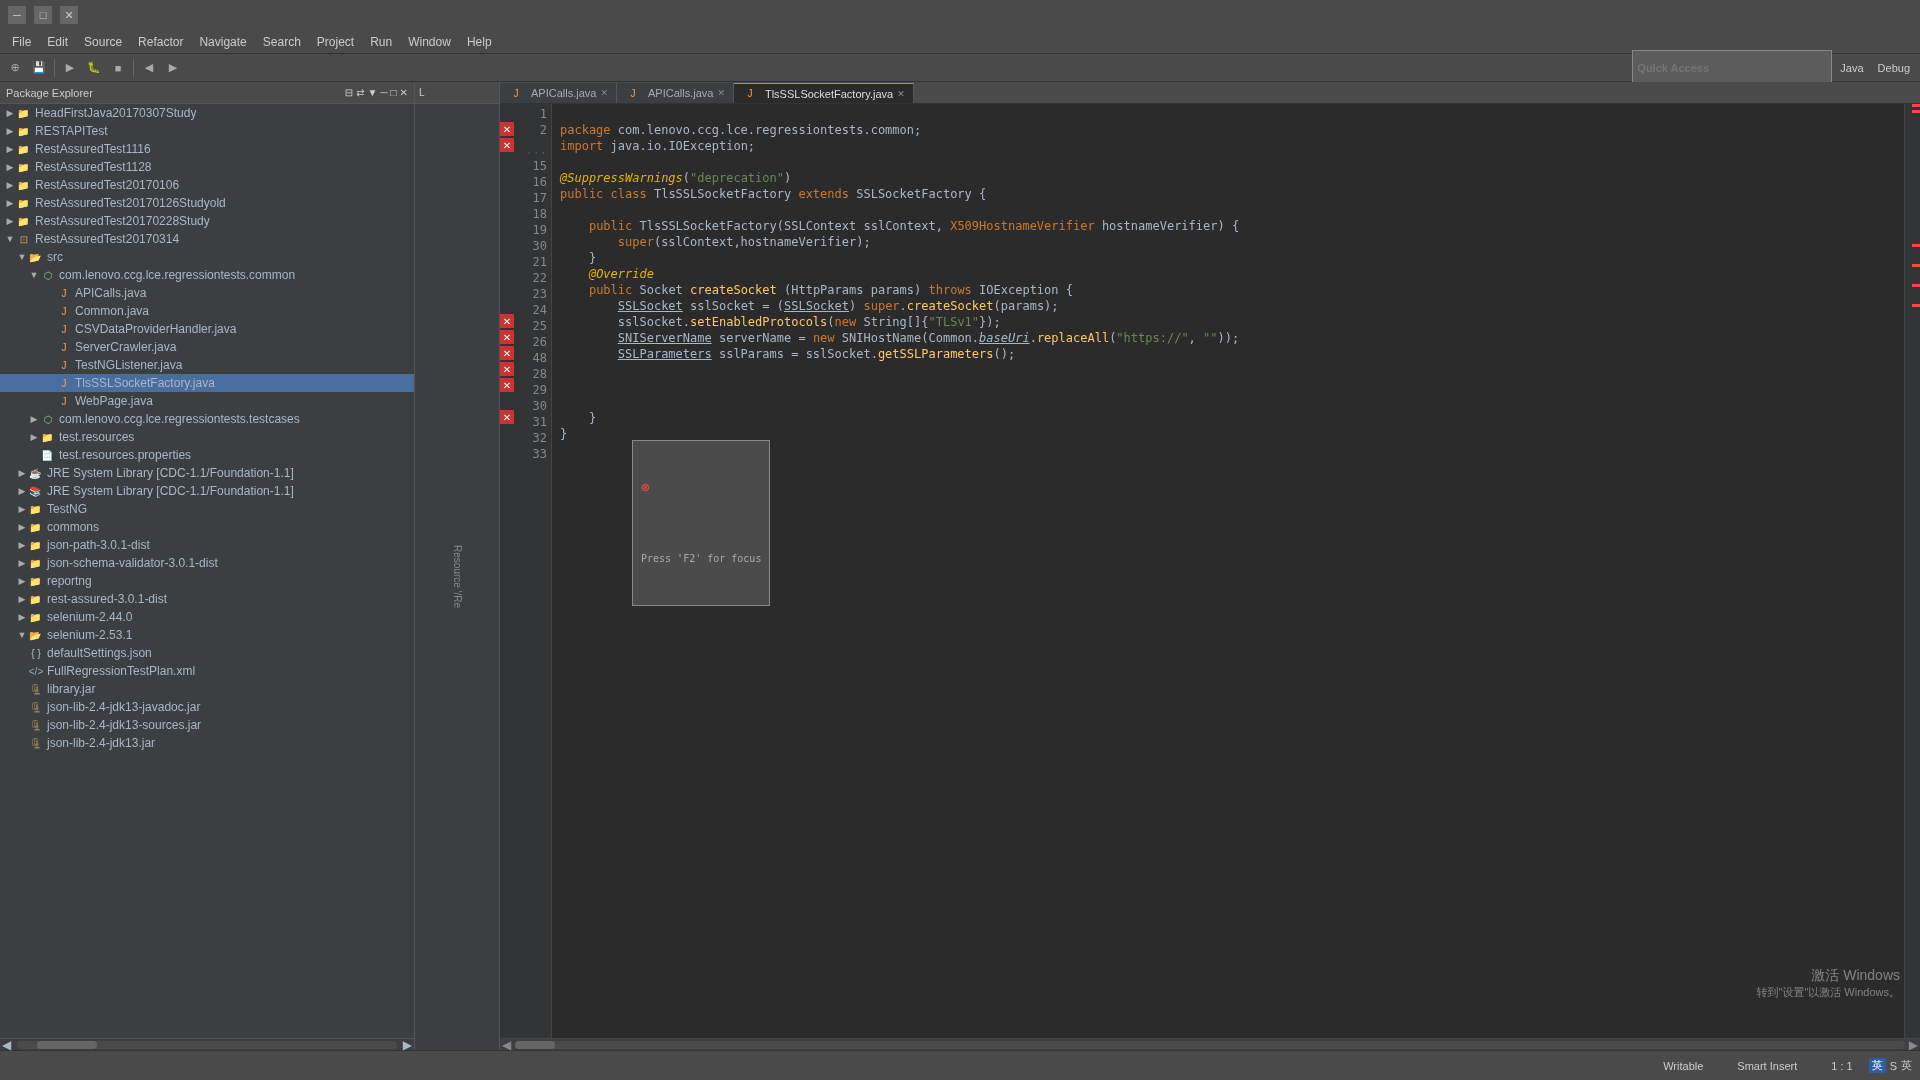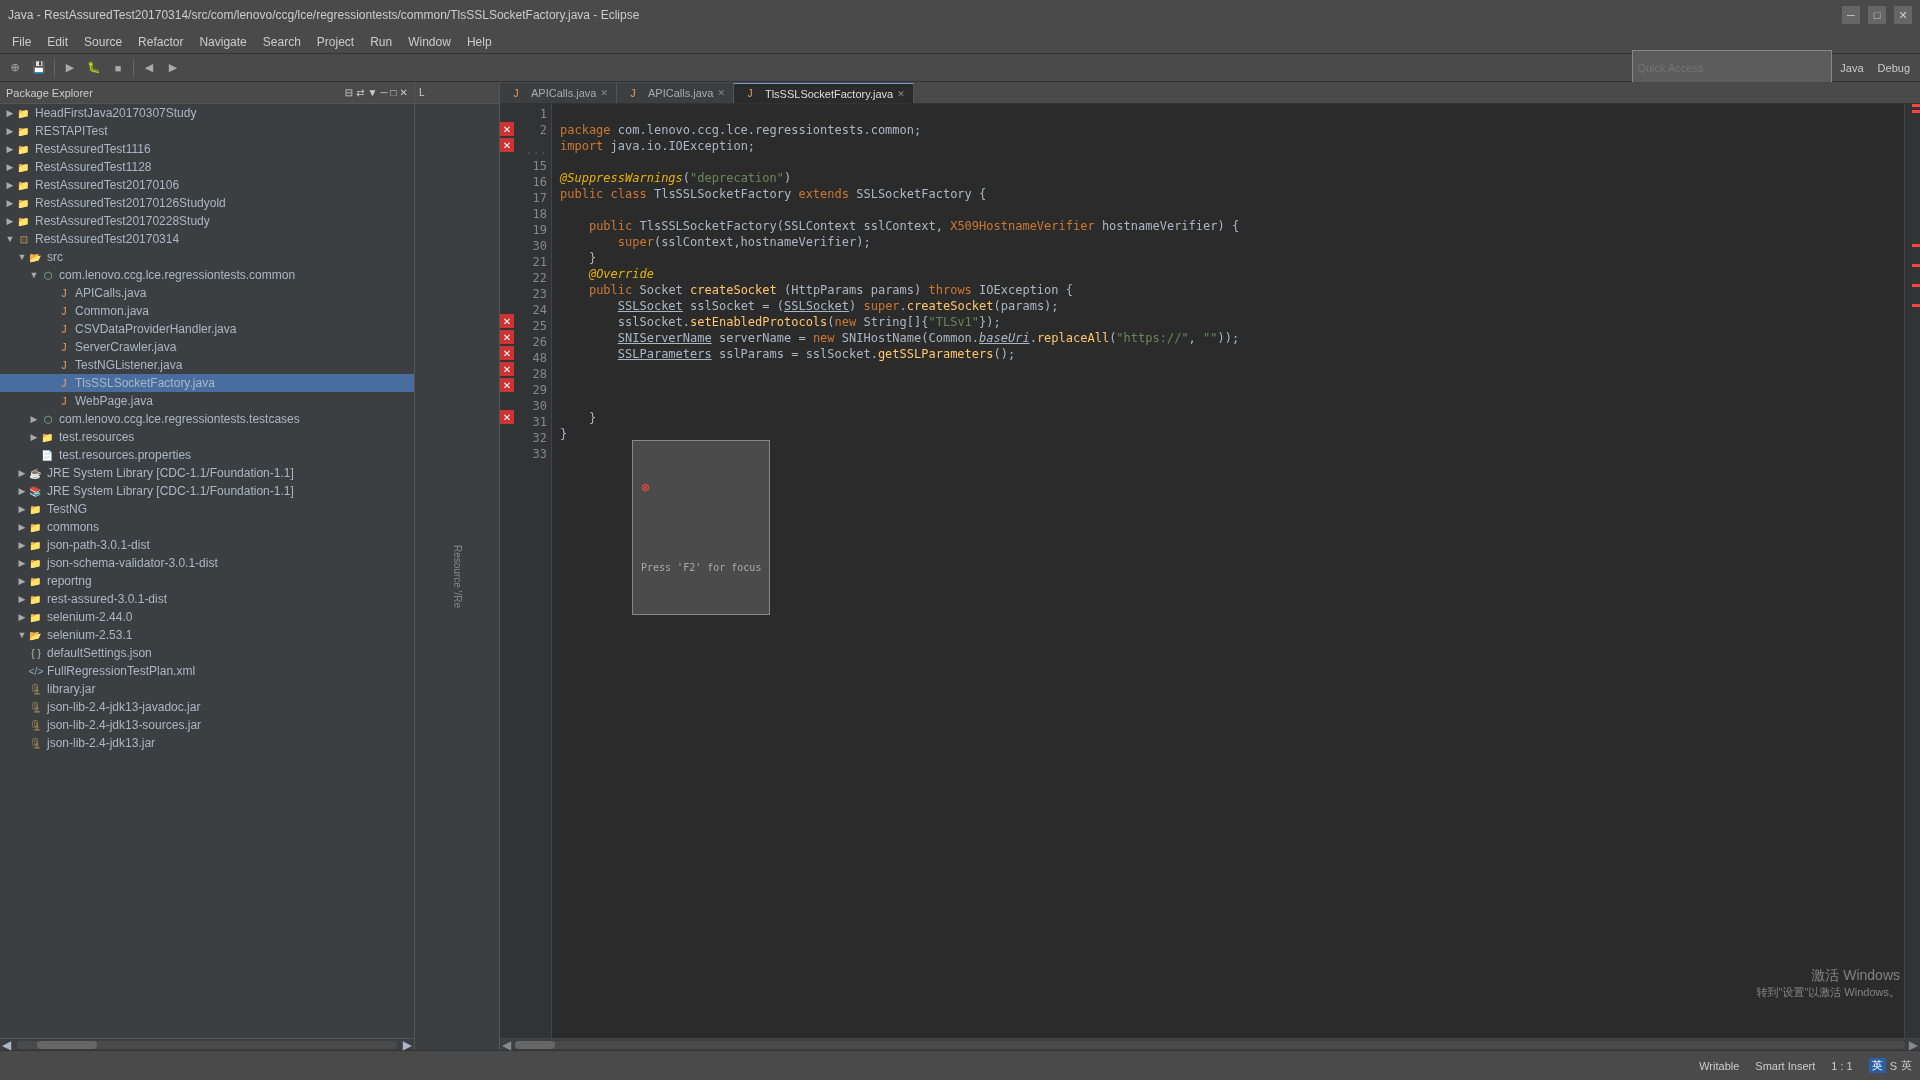--- a/index.html
+++ b/index.html
@@ -11,21 +11,21 @@
     #title-bar .win-btn { width: 18px; height: 18px; background: #666; border: none; color: #ccc; cursor: pointer; font-size: 11px; display: flex; align-items: center; justify-content: center; }
     
     
     #menu-bar { background: #4a4a4a; height: 24px; display: flex; align-items: center; padding: 0 4px; border-bottom: 1px solid #333; }
     .menu-item { padding: 2px 8px; color: #ccc; cursor: pointer; font-size: 12px; }
     
     
     #toolbar { background: #4a4a4a; height: 28px; display: flex; align-items: center; padding: 0 4px; border-bottom: 1px solid #333; gap: 2px; }
     .toolbar-btn { width: 22px; height: 22px; background: transparent; border: 1px solid transparent; color: #aaa; cursor: pointer; font-size: 11px; display: flex; align-items: center; justify-content: center; }
     .toolbar-sep { width: 1px; height: 18px; background: #666; margin: 0 2px; }
-    #quick-access { margin-left: auto; background: #5c5c5c; border: 1px solid #888; height: 36px; width: 200px; color: #ccc; padding: 0 4px; font-size: 11px; }
+    #quick-access { margin-left: auto; background: #5c5c5c; border: 1px solid #888; height: 36px; width: 200px; color: #ccc; padding: 0 4px; font-size: 11px; font-weight: bold; }
     #java-perspective { color: #ccc; padding: 2px 6px; font-size: 11px; }
     #debug-perspective { color: #ccc; padding: 2px 6px; font-size: 11px; }
     
     
     #main { display: flex; height: calc(1080px - 30px - 24px - 28px - 30px); }
     
     
     #package-explorer { width: 415px; background: #3c3f41; border-right: 1px solid #555; display: flex; flex-direction: column; }
     #pe-header { background: #4a4a4a; height: 22px; display: flex; align-items: center; padding: 0 6px; border-bottom: 1px solid #555; font-size: 11px; color: #ccc; justify-content: space-between; }
     #pe-header-title { font-size: 11px; }
@@ -63,41 +63,40 @@
     #code-editor { flex: 1; display: flex; overflow: hidden; position: relative; }
     #line-numbers { width: 36px; background: #313335; color: #888; font-size: 12px; font-family: 'Consolas', monospace; padding: 2px 4px; text-align: right; overflow: hidden; border-right: 1px solid #444; line-height: 16px; user-select: none; }
     #code-content { flex: 1; overflow: auto; padding: 2px 8px; font-size: 12px; font-family: 'Consolas', monospace; line-height: 16px; color: #a9b7c6; background: #2b2b2b; white-space: pre; }
     #code-content::-webkit-scrollbar { height: 8px; background: #3c3f41; }
     #code-content::-webkit-scrollbar-thumb { background: #666; }
     #gutter { width: 16px; background: #313335; }
     
     
     #tooltip { position: absolute; background: #4b4b4b; border: 1px solid #888; padding: 6px 8px; font-size: 11px; font-family: 'Consolas', monospace; color: #ff8080; max-width: 550px; z-index: 100; left: 60px; top: 310px; }
     #tooltip .tooltip-msg { color: #ff8080; }
-    #tooltip .tooltip-hint { color: #aaa; font-size: 10px; text-align: right; margin-top: 17px; }
+    #tooltip .tooltip-hint { color: #aaa; font-size: 10px; text-align: right; margin-top: 8px; }
     
     
     #status-bar { height: 30px; background: #4a4a4a; display: flex; align-items: center; padding: 0 8px; border-top: 1px solid #333; font-size: 11px; color: #ccc; gap: 16px; }
     #status-bar .status-left { flex: 1; }
-    #status-bar .status-right { display: flex; gap: 16px; margin-left: 23px; }
+    #status-bar .status-right { display: flex; gap: 34px; margin-left: 23px; }
     
     .code-keyword { color: #cc7832; }
     .code-annotation { color: #eab308; font-style: italic; }
     .code-string { color: #6a8759; }
     .code-method { color: #ffc66d; }
     
     #bottom-scrollbar { height: 12px; background: #3c3f41; border-top: 1px solid #555; display: flex; align-items: center; }
     #bottom-scrollbar-track { flex: 1; height: 8px; background: #4a4a4a; margin: 0 4px; border-radius: 4px; }
     #bottom-scrollbar-thumb { width: 60px; height: 8px; background: #666; border-radius: 4px; margin-left: 20px; }
   </style>
 </head>
 <body>
 
 <div id="title-bar">
-  <span>Java - RestAssuredTest20170314/src/com/lenovo/ccg/lce/regressiontests/common/TlsSSLSocketFactory.java - Eclipse</span>
   <div class="win-controls">
     <button class="win-btn">─</button>
     <button class="win-btn">□</button>
     <button class="win-btn">✕</button>
   </div>
 </div>
 
 <div id="menu-bar">
   <span class="menu-item">File</span>
   <span class="menu-item">Edit</span>

